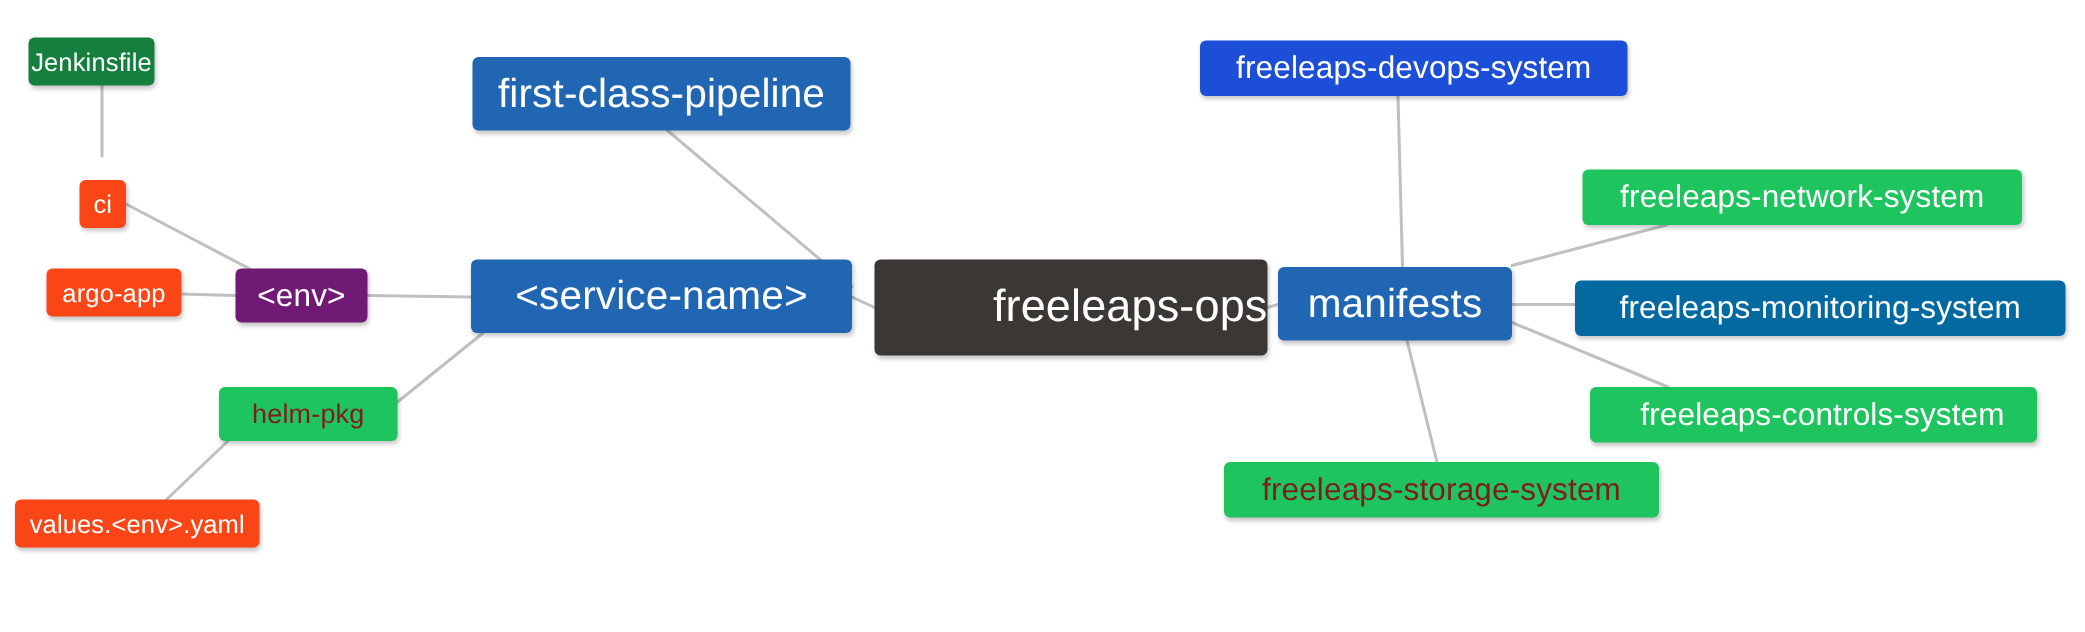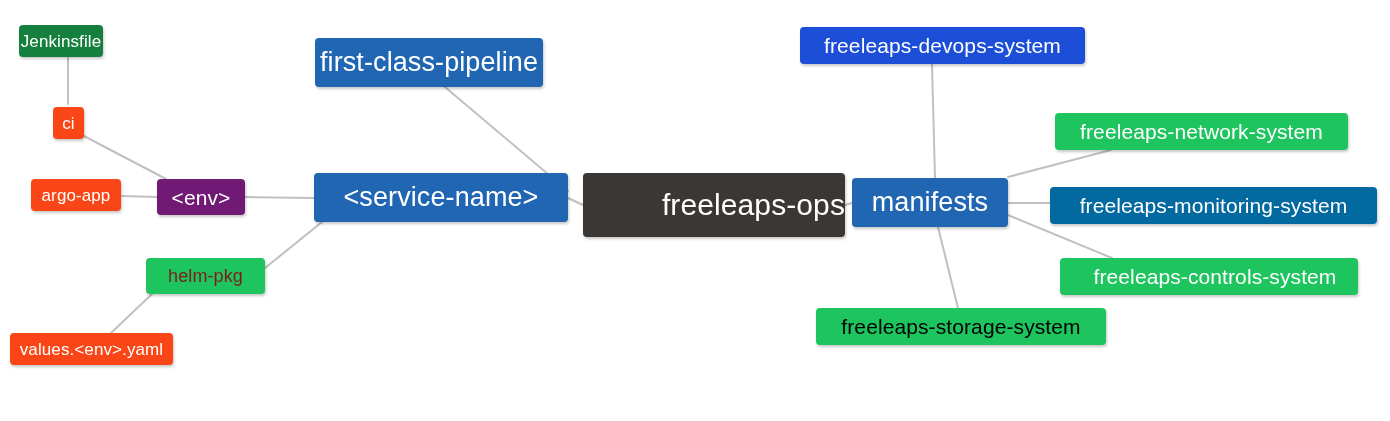--- a/index.html
+++ b/index.html
@@ -68,50 +68,50 @@
   <div id="node-layer">
       <div class="node" style="left: 583px; top: 173px; width: 262px; height: 64px; background: rgb(59, 55, 52); color: rgb(255, 255, 255); font-size: 30px; justify-content: flex-end;">
         <span class="node-label">freeleaps-ops</span>
       </div>
       <div class="node" style="left: 314px; top: 173px; width: 254px; height: 49px; background: rgb(33, 102, 179); color: rgb(255, 255, 255); font-size: 27px;">
         <span class="node-label">&lt;service-name&gt;</span>
       </div>
       <div class="node" style="left: 852px; top: 178px; width: 156px; height: 49px; background: rgb(33, 102, 179); color: rgb(255, 255, 255); font-size: 27px; align-items: center;">
         <span class="node-label">manifests</span>
       </div>
-      <div class="node" style="left: 315px; top: 38px; width: 228px; height: 49px; background: rgb(33, 102, 179); color: rgb(255, 255, 255); font-size: 27px;">
+      <div class="node" style="left: 315px; top: 38px; width: 252px; height: 49px; background: rgb(33, 102, 179); color: rgb(255, 255, 255); font-size: 27px;">
         <span class="node-label">first-class-pipeline</span>
       </div>
       <div class="node" style="left: 157px; top: 179px; width: 88px; height: 36px; background: #701a75; color: rgb(255, 255, 255); font-size: 21px;">
         <span class="node-label">&lt;env&gt;</span>
       </div>
       <div class="node" style="left: 146px; top: 258px; width: 119px; height: 36px; background: rgb(30, 196, 94); color: #7f1d1d; font-size: 18px;">
         <span class="node-label">helm-pkg</span>
       </div>
       <div class="node" style="left: 31px; top: 179px; width: 90px; height: 32px; background: rgb(250, 70, 22); color: rgb(255, 255, 255); font-size: 17px;">
         <span class="node-label">argo-app</span>
       </div>
-      <div class="node" style="left: 53px; top: 107px; width: 31px; height: 32px; background: rgb(250, 70, 22); color: rgb(255, 255, 255); font-size: 17px;">
+      <div class="node" style="left: 53px; top: 120px; width: 31px; height: 32px; background: rgb(250, 70, 22); color: rgb(255, 255, 255); font-size: 17px;">
         <span class="node-label">ci</span>
       </div>
       <div class="node" style="left: 19px; top: 25px; width: 84px; height: 32px; background: #15803d; color: rgb(255, 255, 255); font-size: 17px;">
         <span class="node-label">Jenkinsfile</span>
       </div>
       <div class="node" style="left: 10px; top: 333px; width: 163px; height: 32px; background: rgb(250, 70, 22); color: rgb(255, 255, 255); font-size: 17px;">
         <span class="node-label">values.&lt;env&gt;.yaml</span>
       </div>
       <div class="node" style="left: 800px; top: 27px; width: 285px; height: 37px; background: #1d4ed8; color: rgb(255, 255, 255); font-size: 21px;">
         <span class="node-label">freeleaps-devops-system</span>
       </div>
       <div class="node" style="left: 1055px; top: 113px; width: 293px; height: 37px; background: rgb(30, 196, 94); color: rgb(255, 255, 255); font-size: 21px; text-align: right;">
         <span class="node-label">freeleaps-network-system</span>
       </div>
       <div class="node" style="left: 1050px; top: 187px; width: 327px; height: 37px; background: #0369a1; color: rgb(255, 255, 255); font-size: 21px;">
         <span class="node-label">freeleaps-monitoring-system</span>
       </div>
       <div class="node" style="left: 1060px; top: 258px; width: 298px; height: 37px; background: rgb(30, 196, 94); color: rgb(255, 255, 255); font-size: 21px; padding-left: 12px;">
         <span class="node-label">freeleaps-controls-system</span>
       </div>
-      <div class="node" style="left: 816px; top: 308px; width: 290px; height: 37px; background: rgb(30, 196, 94); color: #000000; font-size: 21px;">
+      <div class="node" style="left: 816px; top: 308px; width: 290px; height: 37px; background: rgb(30, 196, 94); color: #7f1d1d; font-size: 21px;">
         <span class="node-label">freeleaps-storage-system</span>
       </div>
     </div>
 </div>
 
 </body></html>

